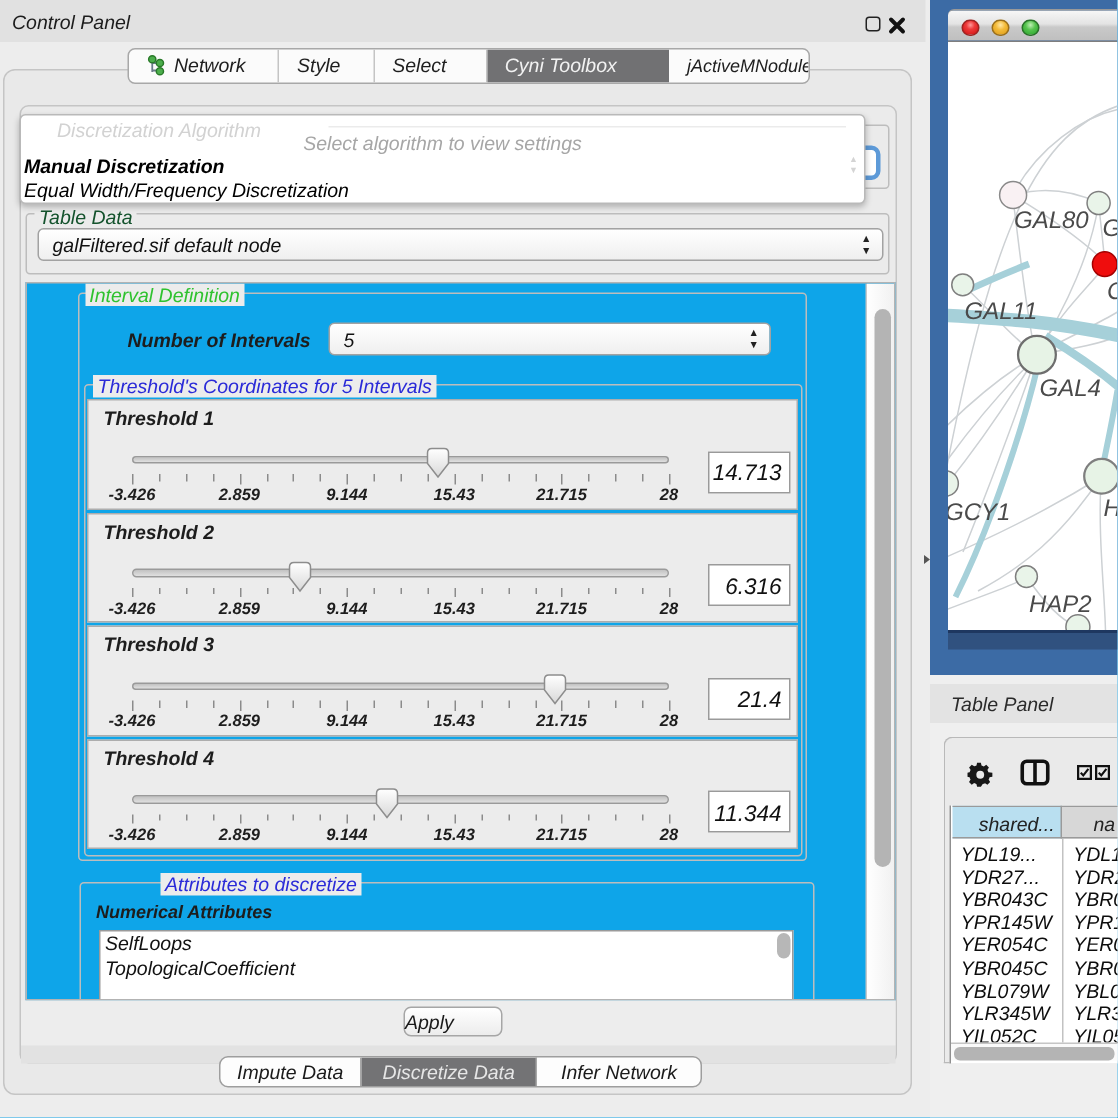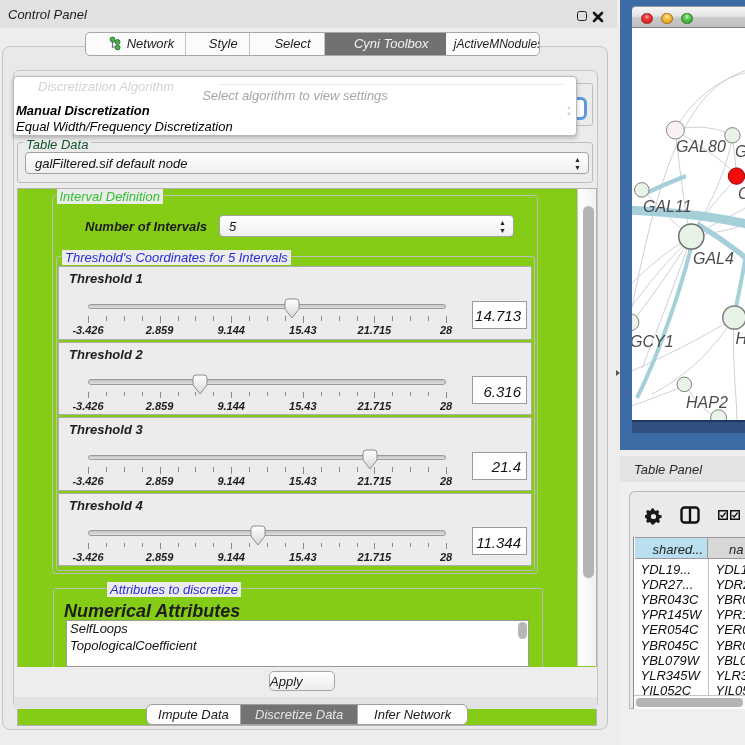--- a/index.html
+++ b/index.html
@@ -7,41 +7,41 @@
 #root { position:absolute; left:0; top:0; width:745px; height:745px;font-style:italic; }
 .abs { position:absolute; }
 
 
 #cp-title { left:0; top:0; width:617px; height:28px; background:#e1e1e1; }
 #cp-title span { position:absolute; left:8px; top:7px; font-size:13px; color:#1c1c1c; }
 #ic-undock { left:577px; top:11px; width:9.5px; height:9.5px; border:1.6px solid #222; border-radius:2.5px; }
 #ic-close { left:592px; top:10.5px; }
 
 #tabbar { left:85px; top:31.5px; width:455px; height:24px; background:#fbfbfb; border:1px solid #a8a8a8; border-radius:5px; overflow:hidden; display:flex; font-size:13px; color:#1e1e1e; }
-#tabbar .seg { flex-shrink:0; display:flex; align-items:center; justify-content:center; height:100%; border-right:1px solid #c4c4c4; overflow:hidden;padding-left:12px; }
+#tabbar .seg { flex-shrink:0; display:flex; align-items:center; height:100%; border-right:1px solid #c4c4c4; overflow:hidden;padding-left:12px; }
 #tabbar .seg:last-child { border-right:none; }
 #tabbar .dark { background:#717173; color:#f2f2f2; border-right:none; }
 
 #panelA { left:2px; top:46px; width:606px; height:684px; background:#e9e9e9; border:1px solid #c5c5c5; border-radius:8px; }
 #panelB { left:13px; top:70px; width:585px; height:639px; background:#ebebeb; border:1px solid #c5c5c5; border-radius:6px; }
 
 .groupbox { position:absolute; border:1px solid #bdbdbd; border-radius:3px; }
 .grouplab { position:absolute; font-size:13px; padding:0 3px; }
 
 #dagroup { left:17px; top:83px; width:575.5px; height:43px; }
 #focuscombo { left:558px; top:97px; width:28.5px; height:23px; background:#fff; border:3px solid #5d9ad8; border-radius:6px; }
 
 #tdgroup { left:17px; top:142px; width:576px; height:41px; }
 #tdlab { left:23px; top:137px; background:#ebebeb; color:#14532d; }
 .combo { position:absolute; background:linear-gradient(#ffffff,#efefef); border:1px solid #a2a2a2; border-radius:4px; font-size:13px; color:#111; }
 .combo .ct { position:absolute; left:9px; top:3px; }
 .combo .ar { position:absolute; right:7px; top:2.5px; font-size:7px; color:#222; line-height:8px; }
 #tdcombo { left:25px; top:152px; width:564px; height:22px; }
 
-#scrollpane { left:16.5px; top:187.5px; width:580px; height:538px; border:1px solid #b3b3b3; background:#84cc16; overflow:hidden; }
+#scrollpane { left:16.5px; top:187.5px; width:580px; height:479px; border:1px solid #b3b3b3; background:#0ea5e9; overflow:hidden; }
 #vsb { position:absolute; left:559.5px; top:0; width:19.5px; height:477px; background:linear-gradient(90deg,#ffffff,#f0f0f0); border-left:1px solid #c8c8c8; }
 #vsb .th { position:absolute; left:5px; top:17px; width:11px; height:372px; background:#b4b4b4; border-radius:5.5px; }
 
 
 #ivgroup { left:34px; top:6.5px; width:486px; height:379px; }
 #ivlab { left:39px; top:0.5px; background:#ececec; color:#2fc22f; }
 #noi { left:67.5px; top:30px; font-size:13px; font-weight:bold; color:#1d1d1d; }
 #noicombo { left:201.5px; top:26.5px; width:295px; height:22px; }
 #thgroup { left:38px; top:67.5px; width:479.5px; height:315px; }
 #thglab { left:44.5px; top:61.5px; background:#ececec; color:#2a2ad8; }
@@ -50,21 +50,21 @@
 .thlab { position:absolute; left:10px; top:4px; font-size:13px; font-weight:bold; color:#1d1d1d; }
 .trk { position:absolute; left:29px; top:36.5px; width:358px; height:5.5px; background:linear-gradient(#c2c2c2,#e0e0e0); border:1px solid #9a9a9a; border-radius:3px; }
 .tk { position:absolute; width:1px; background:#8b8b8b; }
 .tlrow { position:absolute; left:0; top:57px; width:100%; height:12px; }
 .tl { position:absolute; width:60px; text-align:center; font-size:11px; font-weight:bold; color:#1d1d1d; }
 .thumb { position:absolute; top:31px; width:20px; height:22px; }
 .vbox { position:absolute; left:412.5px; top:33.5px; width:55.5px; height:28px; background:#fff; border:1px solid #9a9a9a; font-size:15px; color:#111; text-align:right; padding:5.5px 5px 0 0; }
 
 #atgroup { left:35px; top:399.5px; width:490px; height:95px; }
 #atlab { left:46.5px; top:393.5px; background:#ececec; color:#2a2ad8;margin-left:43px; }
-#numattr { left:46.5px; top:412.5px; font-size:18px; font-weight:bold; color:#1d1d1d; }
+#numattr { left:46.5px; top:412.5px; font-size:12px; font-weight:bold; color:#1d1d1d; }
 #attrlist { left:48.5px; top:431.5px; width:463px; height:47px; background:#fff; border:1px solid #9a9a9a; overflow:hidden; font-size:13px; color:#111; }
 #attrlist div { padding-left:3px; height:16.5px; line-height:16.5px; }
 #attrvsb { position:absolute; left:451px; top:1px; width:9px; height:60px; background:#b7b7b7; border-radius:4.5px; }
 
 #applyrow { left:14px; top:666.5px; width:583px; height:30.5px; background:#ededed; }
 .btn { position:absolute; background:linear-gradient(#ffffff,#ececec); border:1px solid #a6a6a6; border-radius:5px; font-size:13px; color:#1a1a1a; }
 #applybtn { left:255px; top:4.5px; width:66px; height:20px; padding-top:2px; }
 #bandbelow { left:14px; top:697px; width:583px; height:11.5px; background:#e2e2e2; }
 
 #bottomtabs { left:146px; top:704px; width:322px; height:20.5px; border:1px solid #9e9e9e; border-radius:6px; overflow:hidden; display:flex; font-size:13px; background:#fdfdfd; }

